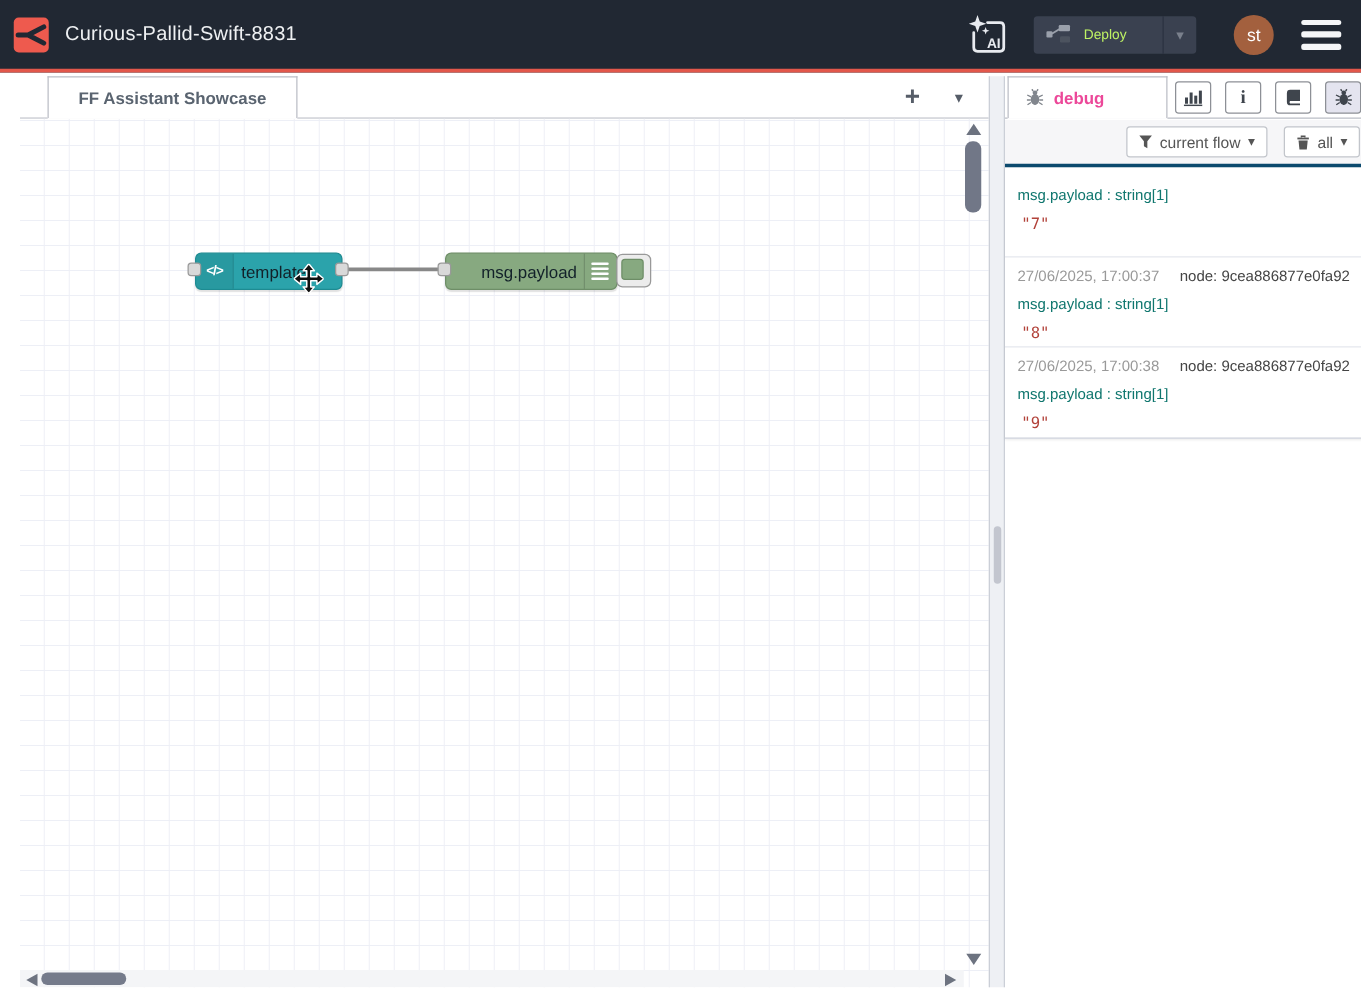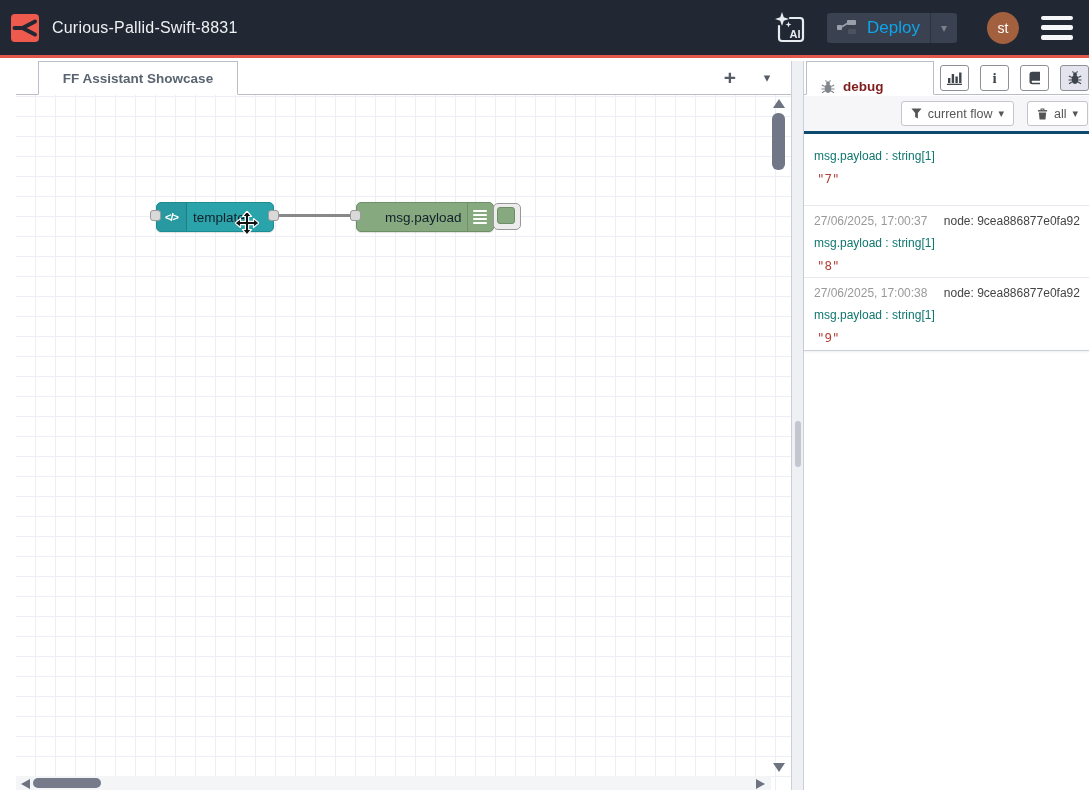--- a/index.html
+++ b/index.html
@@ -9,21 +9,21 @@
 
   
   .header { position:absolute; left:0; top:0; width:1089px; height:58px;
             background:#212833; border-bottom:3px solid #e2574b; display:flex; align-items:center; }
   .logo { width:28px; height:28px; margin-left:11px; border-radius:4px; background:#ee5a4e; flex:0 0 auto; }
   .header-title { color:#eef0f2; font-size:16px; margin-left:13px; letter-spacing:.2px; }
   .header-spacer { flex:1; }
   .ai-btn { width:34px; height:34px; margin-right:20px; position:relative; }
   .deploy-btn { width:130px; height:30px; background:#3a4150; border-radius:3px; display:flex;
                 align-items:center; margin-right:30px; }
-  .deploy-label { color:#0ea5e9; font-size:17px; margin-left:10px; }
+  .deploy-label { color:#bef264; font-size:11px; margin-left:10px; }
   .deploy-divider { width:1px; height:30px; background:#2b3240; margin-left:auto; }
   .deploy-caret { color:#7a808c; font-size:12px; width:26px; text-align:center; }
   .avatar { width:32px; height:32px; border-radius:50%; background:#a3603e; color:#fff; font-size:14px;
             display:flex; align-items:center; justify-content:center; margin-right:22px; }
   .hamburger { width:32px; height:24px; margin-right:16px; display:flex; flex-direction:column; justify-content:space-between; }
   .hamburger div { height:4.5px; background:#f5f6f8; border-radius:2px; }
 
   
   .main { position:absolute; left:16px; top:61px; width:1089px; height:729px; display:flex; }
 
@@ -87,21 +87,21 @@
 
   
   .separator { width:13px; height:729px; background:#eef0f4; border-left:1px solid #cbcfd7; border-right:1px solid #cbcfd7; position:relative; }
   .separator-grip { position:absolute; left:2.5px; top:360px; width:6px; height:46px; background:#c3c6cf; border-radius:3px; }
 
   
   .sidebar { position:relative; width:301px; height:729px; background:#fff; }
   .sb-header { position:absolute; left:0; top:0; width:301px; height:34px; background:#fff; border-bottom:1px solid #bbbec6; }
   .sb-tab { position:absolute; left:2px; top:0; width:128px; height:34px; background:#fff; z-index:2;
             border:1px solid #bbbec6; border-bottom:1px solid #fff;
-            display:flex; align-items:flex-end; color:#7f1d1d; font-size:13.5px; font-weight:bold; }
+            display:flex; align-items:center; color:#ec4899; font-size:13.5px; font-weight:bold; }
   .sb-tab svg { margin:0 8px 0 14px; }
   .sb-iconbtns { position:absolute; left:136px; top:4px; display:flex; gap:11px; }
   .sb-iconbtn { width:29px; height:26px; border:1px solid #8d9096; border-radius:3px; background:#fff;
                 display:flex; align-items:center; justify-content:center; color:#3f454d; }
   .sb-iconbtn.active { background:#e4e4ef; }
   .info-glyph { font-family:"Liberation Serif", serif; font-weight:bold; font-size:15px; }
   .sb-caret { position:absolute; right:8px; top:8px; color:#565d68; font-size:13px; }
 
   .sb-filterbar { position:absolute; left:0; top:35px; width:301px; height:38px; background:#f6f6f8;
                   border-bottom:3px solid #0c4a6e; display:flex; align-items:center; justify-content:flex-end; gap:13px; padding-right:17px; }

